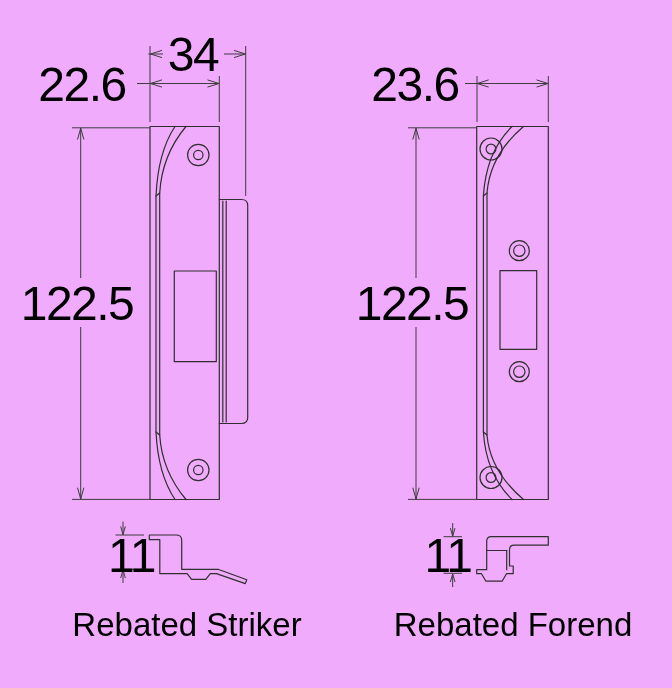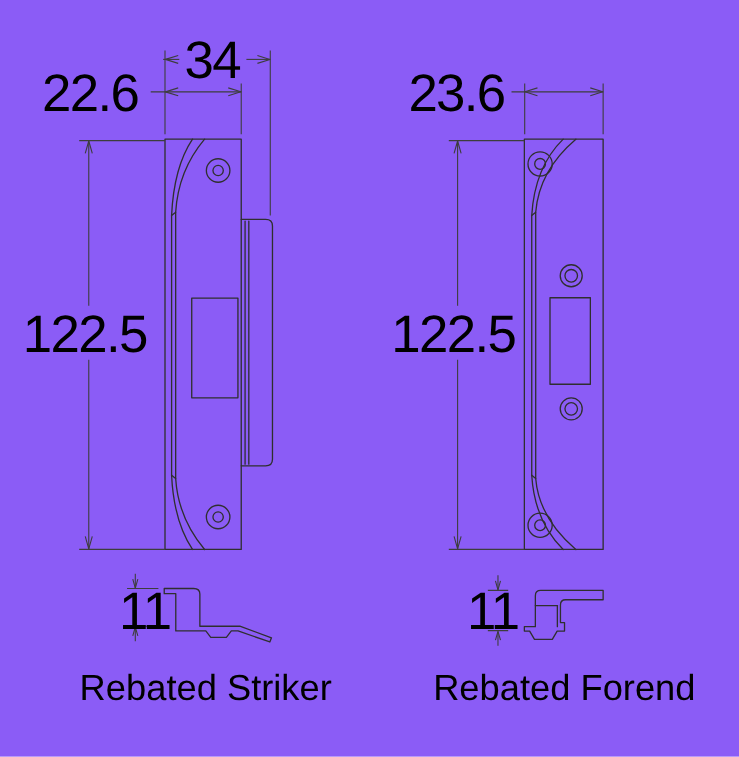--- a/index.html
+++ b/index.html
@@ -1,16 +1,16 @@
 <!DOCTYPE html>
 <html><head>
 <meta charset="utf-8">
 <style>
   html,body{margin:0;padding:0;background:#ffffff;}
-  .stage{position:relative;width:672px;height:688px;background:#8b5cf6;overflow:hidden;}
+  .stage{position:relative;width:672px;height:688px;background:#f0abfc;overflow:hidden;}
   svg{display:block;}
   .part{stroke:#2f2f2f;stroke-width:1.2;fill:none;stroke-linejoin:round;stroke-linecap:round;}
   .dim{stroke:#3d3d3d;stroke-width:1;fill:none;stroke-linejoin:round;stroke-linecap:butt;}
   .dimtext{font-family:"Liberation Sans", sans-serif;font-size:48px;fill:#000;letter-spacing:-1.5px;}
   .labeltext{font-family:"Liberation Sans", sans-serif;font-size:33px;fill:#000;}
 </style>
 </head>
 <body>
 
 <div class="stage">

